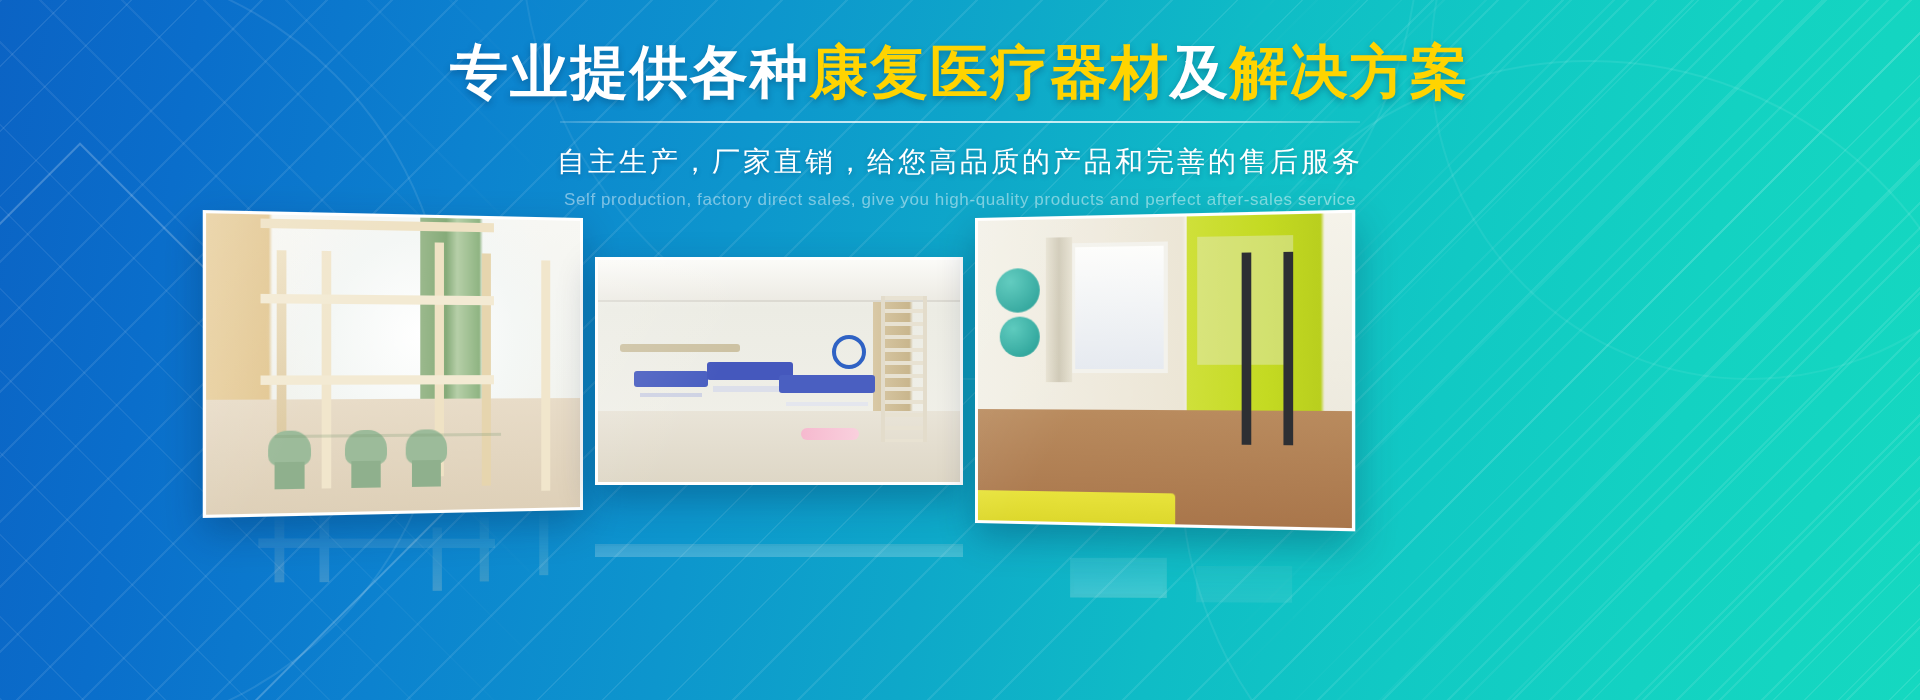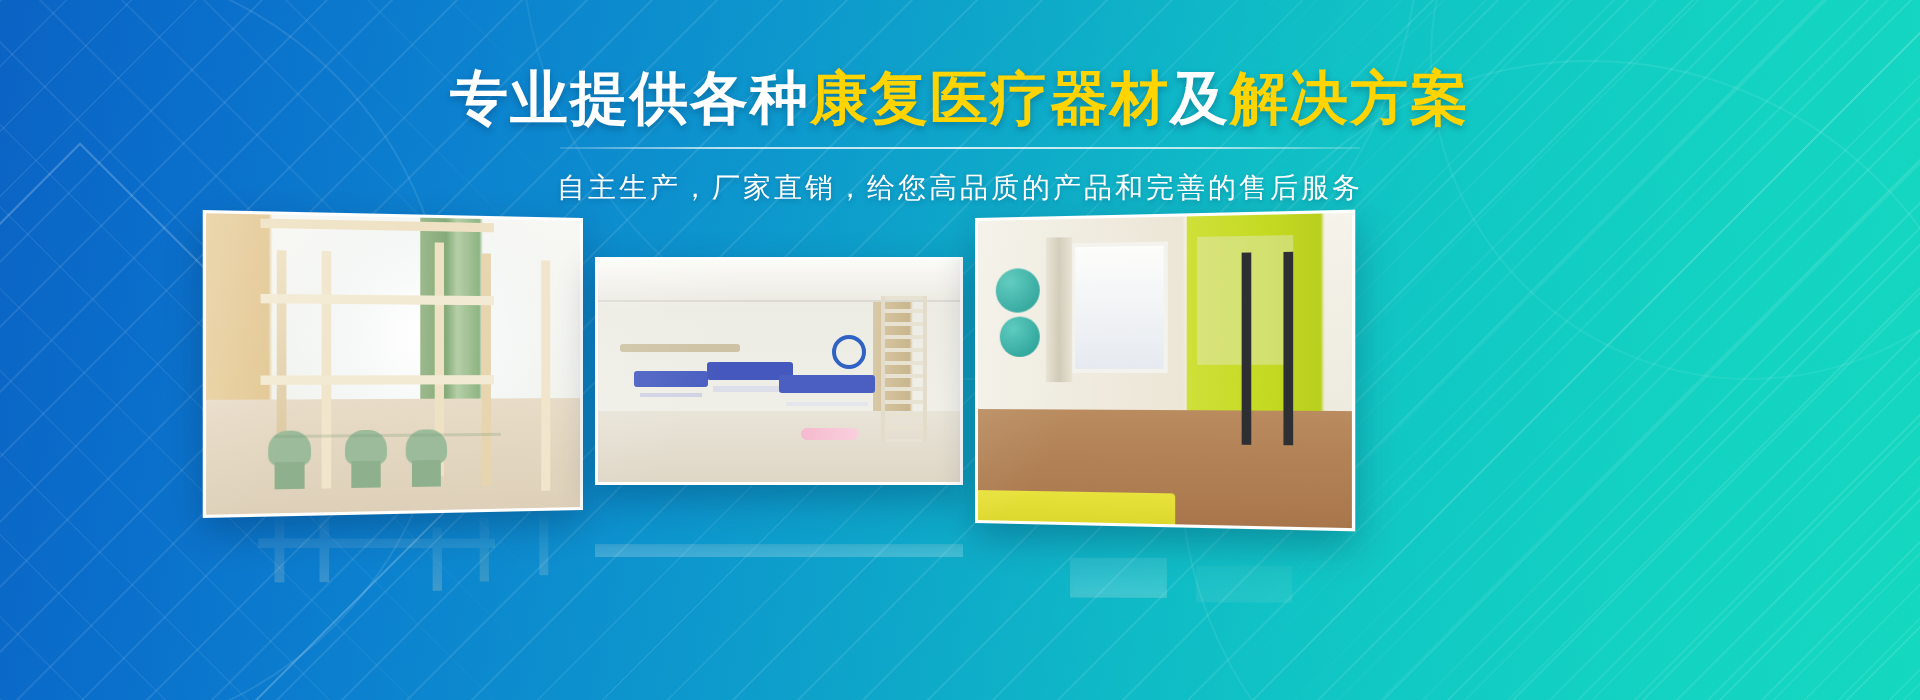--- a/index.html
+++ b/index.html
@@ -71,21 +71,21 @@
     left:-180px; top:250px;
     width:520px; height:520px;
     border:2px solid rgba(255,255,255,.22);
     transform:rotate(45deg);
     pointer-events:none;
   }
 
   
   .text-block{
     position:absolute;
-    left:0; right:0; top:68px;
+    left:0; right:0; top:42px;
     text-align:center;
     z-index:6;
   }
   .headline{
     font-size:58px;
     font-weight:bold;
     letter-spacing:2px;
     line-height:1.05;
     white-space:nowrap;
     text-shadow:0 3px 7px rgba(0,40,80,.33);
@@ -265,20 +265,21 @@
   <div class="corner-wedge"></div>
 
   <div class="text-block">
     <div class="headline">
       <span class="w">专业提供各种</span><span class="y">康复医疗器材</span><span class="w2">及</span><span class="y2">解决方案</span>
     </div>
 
     <div class="divider"></div>
 
     <div class="sub-cn">自主生产，厂家直销，给您高品质的产品和完善的售后服务</div>
+    <div class="sub-en">Self production, factory direct sales, give you high-quality products and perfect after-sales service</div>
   </div>
 
   <div class="photos">
 
     <div class="panel panel-left">
       <div class="scene sc-left">
         <div class="lchair lc1">
             <i></i>
             <b></b>
           </div>

